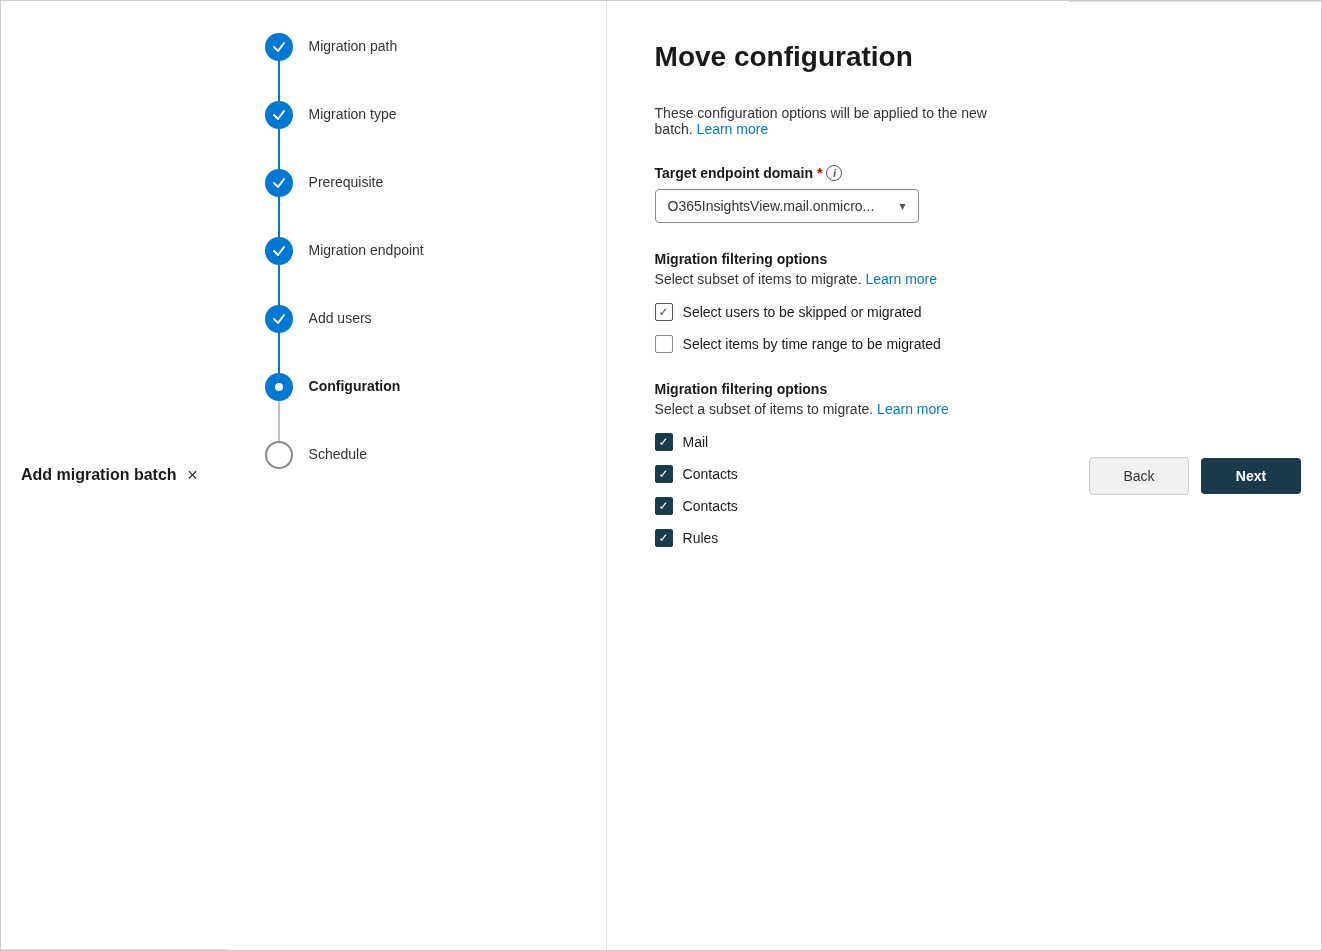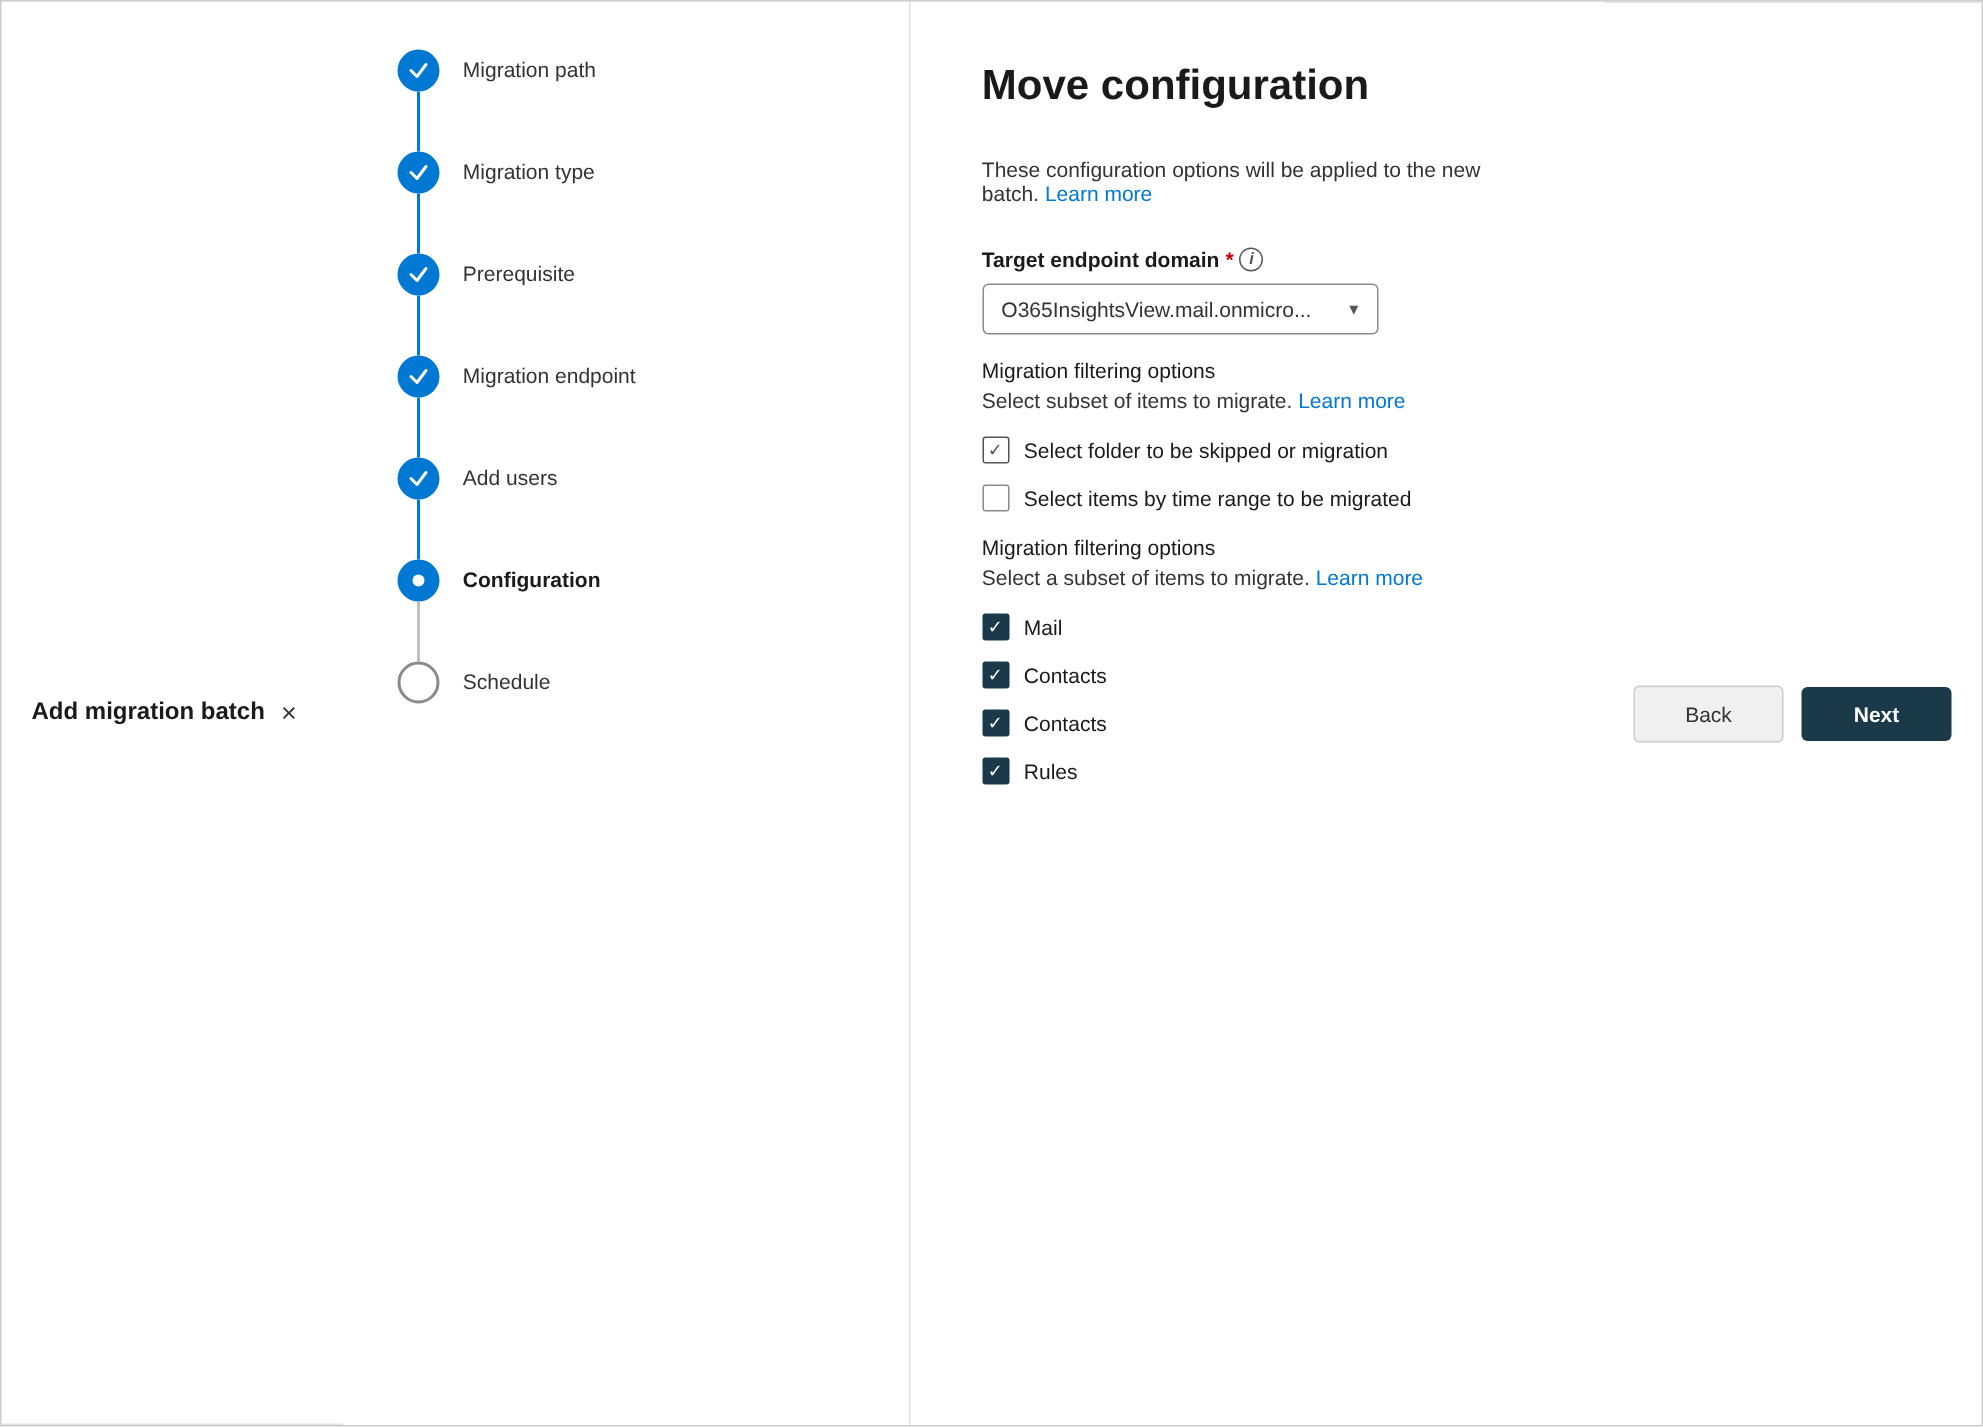--- a/index.html
+++ b/index.html
@@ -189,23 +189,23 @@
       font-size: 14px;
       color: #333;
     }
     .dropdown-chevron {
       font-size: 12px;
       color: #555;
     }
 
     .section-title {
       font-size: 14px;
-      font-weight: 400;
+      font-weight: 700;
       margin-bottom: 4px;
-      margin-top: 16px;
+      margin-top: 28px;
     }
     .section-desc {
       font-size: 14px;
       color: #333;
       margin-bottom: 16px;
     }
     .section-desc a {
       color: #0078d4;
       text-decoration: none;
     }
@@ -405,21 +405,21 @@
       <div class="section-title">Migration filtering options</div>
       <p class="section-desc">
         <span>Select subset of items to migrate.</span>
         <a href="#">Learn more</a>
       </p>
 
       <div class="checkbox-item">
         <div class="checkbox checked-light">
           <span class="checkmark-light">✓</span>
         </div>
-        <span>Select folder to be skipped or migration</span>
+        <span>Select users to be skipped or migrated</span>
       </div>
 
       <div class="checkbox-item">
         <div class="checkbox"></div>
         <span>Select items by time range to be migrated</span>
       </div>
 
       <div class="section-title">Migration filtering options</div>
       <p class="section-desc">
         <span>Select a subset of items to migrate.</span>

